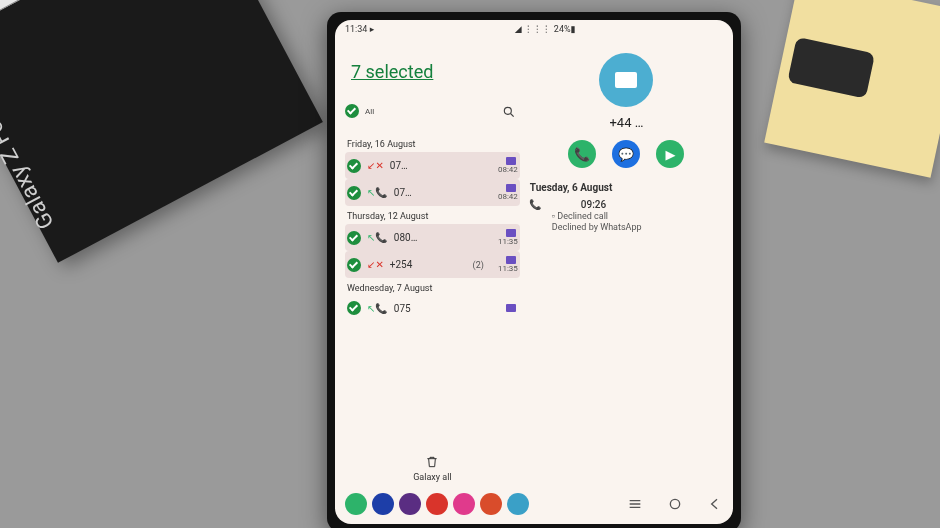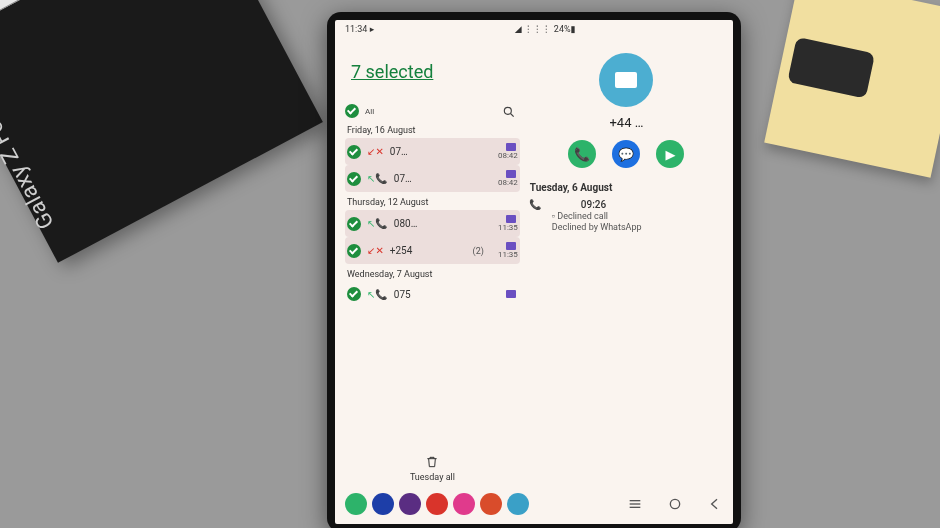--- a/index.html
+++ b/index.html
@@ -6,28 +6,28 @@
   .scene{width:940px;height:528px;background:#9a9a9a;position:relative;}
   
   .box{position:absolute;left:-30px;top:-90px;width:300px;height:300px;background:#1a1a1a;transform:rotate(-28deg);color:#cfcfcf;box-shadow:4px 8px 18px rgba(0,0,0,.35);}
   .box .txt{position:absolute;left:20px;bottom:36px;transform:rotate(-90deg);transform-origin:left bottom;font-size:22px;white-space:nowrap;letter-spacing:.5px;}
   .box .bar{position:absolute;left:28px;top:10px;width:200px;height:38px;background:#e8e8e8;border:1px solid #888;}
   .box .bar:before{content:"";position:absolute;left:8px;top:6px;width:140px;height:24px;background:repeating-linear-gradient(90deg,#000 0 2px,#fff 2px 4px);}
   .clamp{position:absolute;right:-10px;top:-8px;width:170px;height:170px;background:#f1dfa0;transform:rotate(12deg);box-shadow:2px 6px 12px rgba(0,0,0,.25);}
   .clamp:before{content:"";position:absolute;left:10px;top:60px;width:80px;height:46px;background:#2a2a2a;border-radius:8px;}
   
   .tablet{position:absolute;left:327px;top:12px;width:398px;height:504px;background:#111;border-radius:14px;padding:8px;box-shadow:0 6px 24px rgba(0,0,0,.5);}
-  .bezel{width:100%;height:100%;background:#faf4ef;border-radius:2px;position:relative;overflow:hidden;display:flex;flex-direction:column;}
+  .bezel{width:100%;height:100%;background:#faf4ef;border-radius:16px;position:relative;overflow:hidden;display:flex;flex-direction:column;}
   .status{height:17px;display:flex;align-items:center;justify-content:space-between;padding:0 10px;font-size:9px;color:#333;}
   .status .right{display:flex;gap:3px;align-items:center;}
   .content{flex:1;display:flex;}
   .left{width:47%;display:flex;flex-direction:column;padding:0 4px 0 10px;}
   .right{width:53%;padding:0 8px 0 4px;}
   .title{font-size:18px;color:#15803d;margin:24px 0 22px 6px;text-decoration:underline;}
-  .allrow{display:flex;align-items:center;gap:6px;margin-bottom:2px;}
+  .allrow{display:flex;align-items:center;gap:6px;margin-bottom:16px;}
   .check{width:14px;height:14px;border-radius:50%;background:#1e8e3e;position:relative;}
   .check:after{content:"";position:absolute;left:4px;top:2px;width:3px;height:6px;border:solid #fff;border-width:0 2px 2px 0;transform:rotate(45deg);}
   .alllabel{font-size:8px;color:#444;}
   .searchicon{margin-left:auto;width:14px;height:14px;margin-right:4px;}
   .searchicon svg{width:14px;height:14px;stroke:#444;stroke-width:2;fill:none;}
   .date{font-size:9px;color:#333;margin:5px 0 3px 2px;}
   .entry{display:flex;align-items:center;gap:6px;padding:5px 2px;font-size:10px;color:#333;position:relative;}
   .entry.active{background:#ecdedc;border-radius:4px;}
   .entry .callicon{font-size:10px;}
   .entry .num{flex:1;white-space:nowrap;overflow:hidden;}
@@ -150,21 +150,21 @@
                 <div style="display:flex;flex-direction:column;align-items:flex-end;">
                   <span class="sim"></span>
                   <span class="time"></span>
                 </div>
               </div>
             </div>
           <div class="deletebar">
             <svg viewBox="0 0 24 24">
                 <path d="M5 7h14M9 7V5h6v2M7 7l1 12h8l1-12"></path>
               </svg>
-            <span>Tuesday all</span>
+            <span>Galaxy all</span>
           </div>
         </div>
 
         <div class="right">
           <div class="avatar">
               <div class="inner"></div>
             </div>
           <div class="detnum">+44  …</div>
           <div class="actions">
             <div class="actbtn ac-call">📞</div>

